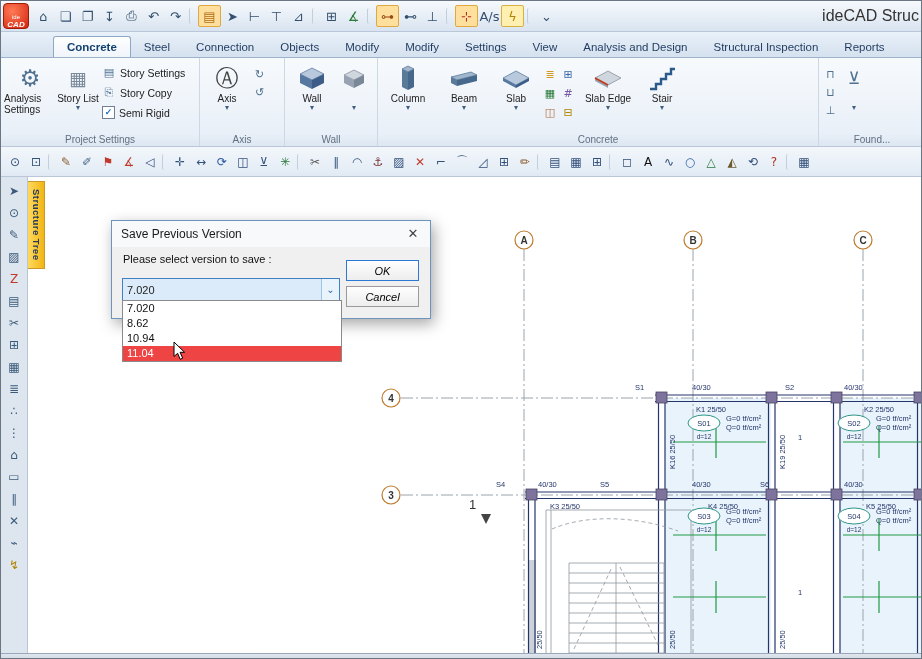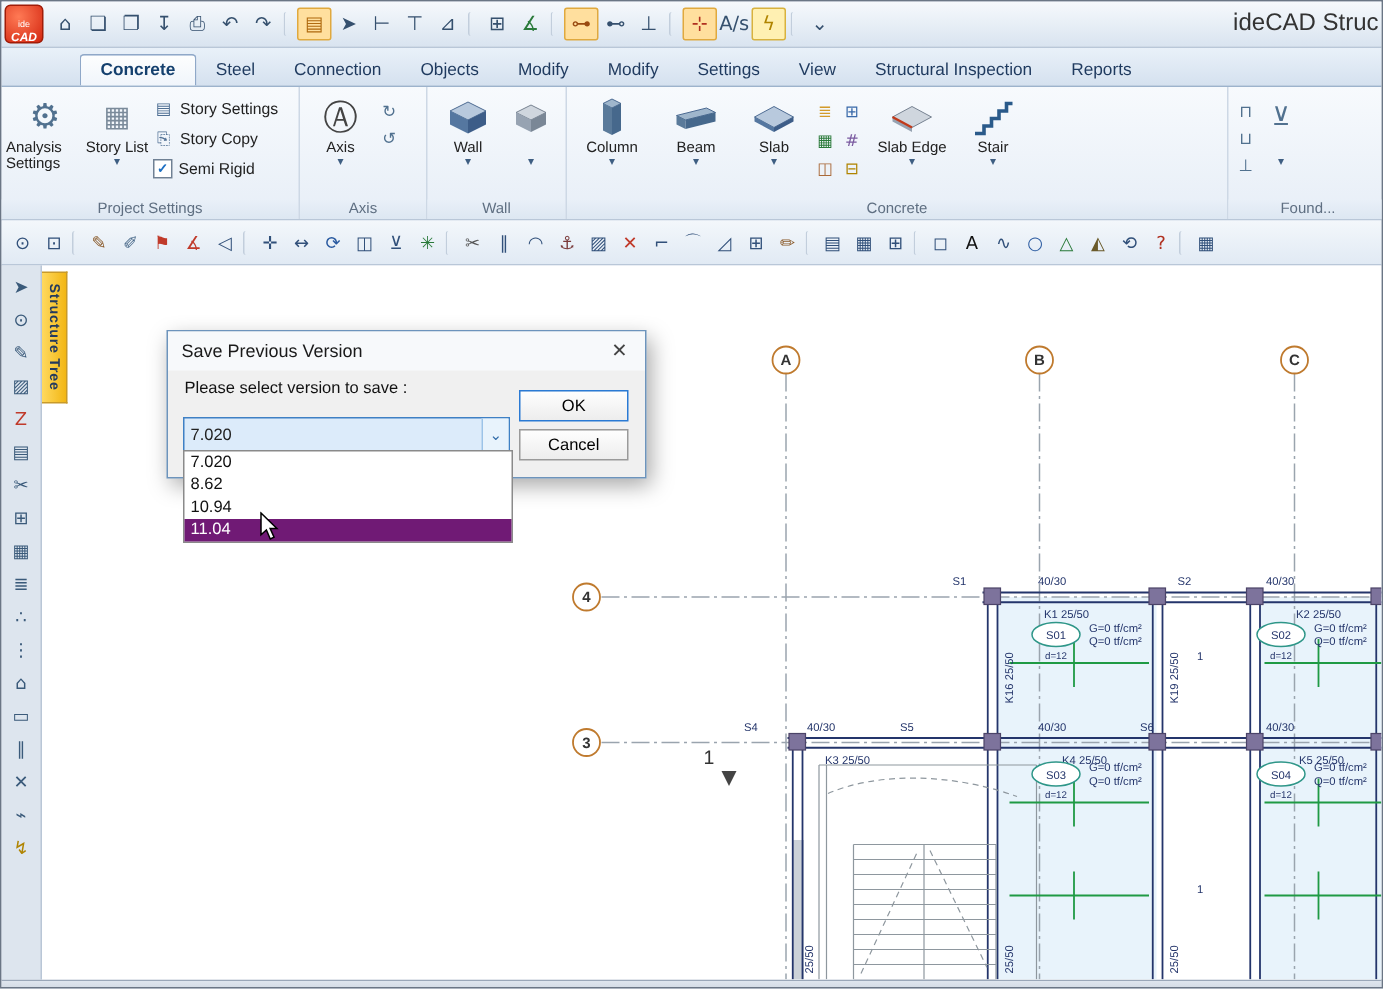--- a/index.html
+++ b/index.html
@@ -90,26 +90,26 @@
     background:#f0f0f0; border:1px solid #6d94bc; box-shadow:3px 5px 14px rgba(0,0,0,.35); }
   .dlg-title { height:26px; background:#f7f9fb; display:flex; align-items:center; padding-left:9px;
     font-size:12px; color:#1a1a1a; }
   .dlg-close { position:absolute; right:9px; top:5px; font-size:13px; color:#444; width:16px; text-align:center; cursor:default; }
   .dlg-label { position:absolute; left:11px; top:32px; font-size:11px; color:#111; }
   .combo { position:absolute; left:10px; top:57px; width:212px; height:21px; background:#dcebfa;
     border:1px solid #3f80c4; display:flex; align-items:center; font-size:11px; padding-left:4px; }
   .combo-arrow { margin-left:auto; width:17px; height:100%; display:flex; align-items:center; justify-content:center;
     color:#2f6aa8; font-size:10px; border-left:1px solid #9cc3e8; background:#e8f3fc; }
   .dlg-btn { position:absolute; left:234px; width:73px; height:21px; font-size:11px;
-    font-family:"Liberation Sans", sans-serif; background:linear-gradient(#fefefe,#ededed); }
+    font-family:"Liberation Sans", sans-serif; background:linear-gradient(#fefefe,#ededed);font-style:italic; }
   .dlg-btn.ok { top:39px; border:1px solid #2a7ad4; }
   .dlg-btn.cancel { top:65px; border:1px solid #9a9a9a; }
   .droplist { position:absolute; left:10px; top:79px; width:218px; background:#fff; border:1px solid #8a8a8a; z-index:60; }
   .dropitem { height:15px; line-height:15px; padding-left:4px; font-size:11px; color:#111; }
-  .dropitem.selected { background:#701a75; color:#fff; }
+  .dropitem.selected { background:#ef4444; color:#fff; }
 
   .cursor { position:absolute; left:145px; top:164px; z-index:100; }
 
   
   .bottombar { height:10px; background:linear-gradient(#dfe6ee,#c6cfda); border-top:1px solid #9aa7b8; }
 </style>
 </head>
 <body>
 
 <div class="window">
@@ -206,20 +206,21 @@
   <div class="tabs">
 
   <div class="tab active"><span>Concrete</span></div>
       <div class="tab"><span>Steel</span></div>
       <div class="tab"><span>Connection</span></div>
       <div class="tab"><span>Objects</span></div>
       <div class="tab"><span>Modify</span></div>
       <div class="tab"><span>Modify</span></div>
       <div class="tab"><span>Settings</span></div>
       <div class="tab"><span>View</span></div>
+      <div class="tab"><span>Analysis and Design</span></div>
       <div class="tab"><span>Structural Inspection</span></div>
       <div class="tab"><span>Reports</span></div>
     </div>
 
   <div class="ribbon">
 
     <div class="rgroup" style="width:198px">
       <div class="rgroup-content">
         <div class="bigbtn" style="width:52px">
           <div class="bicon">⚙</div>

